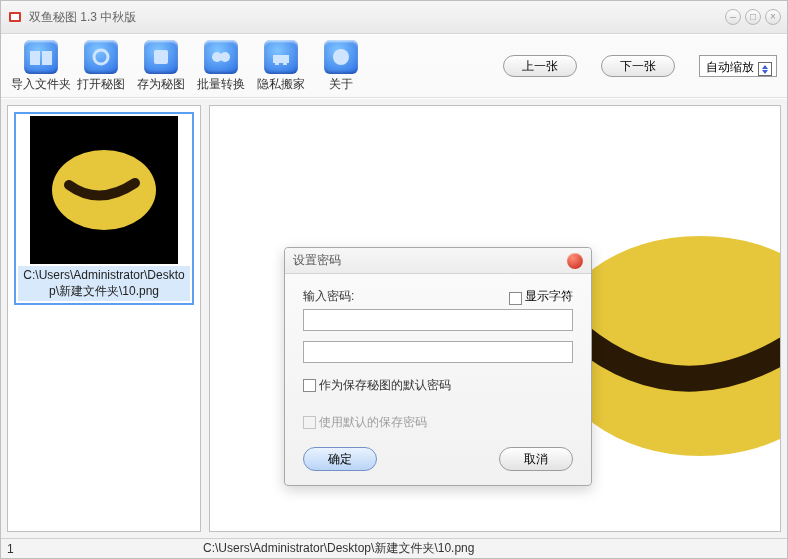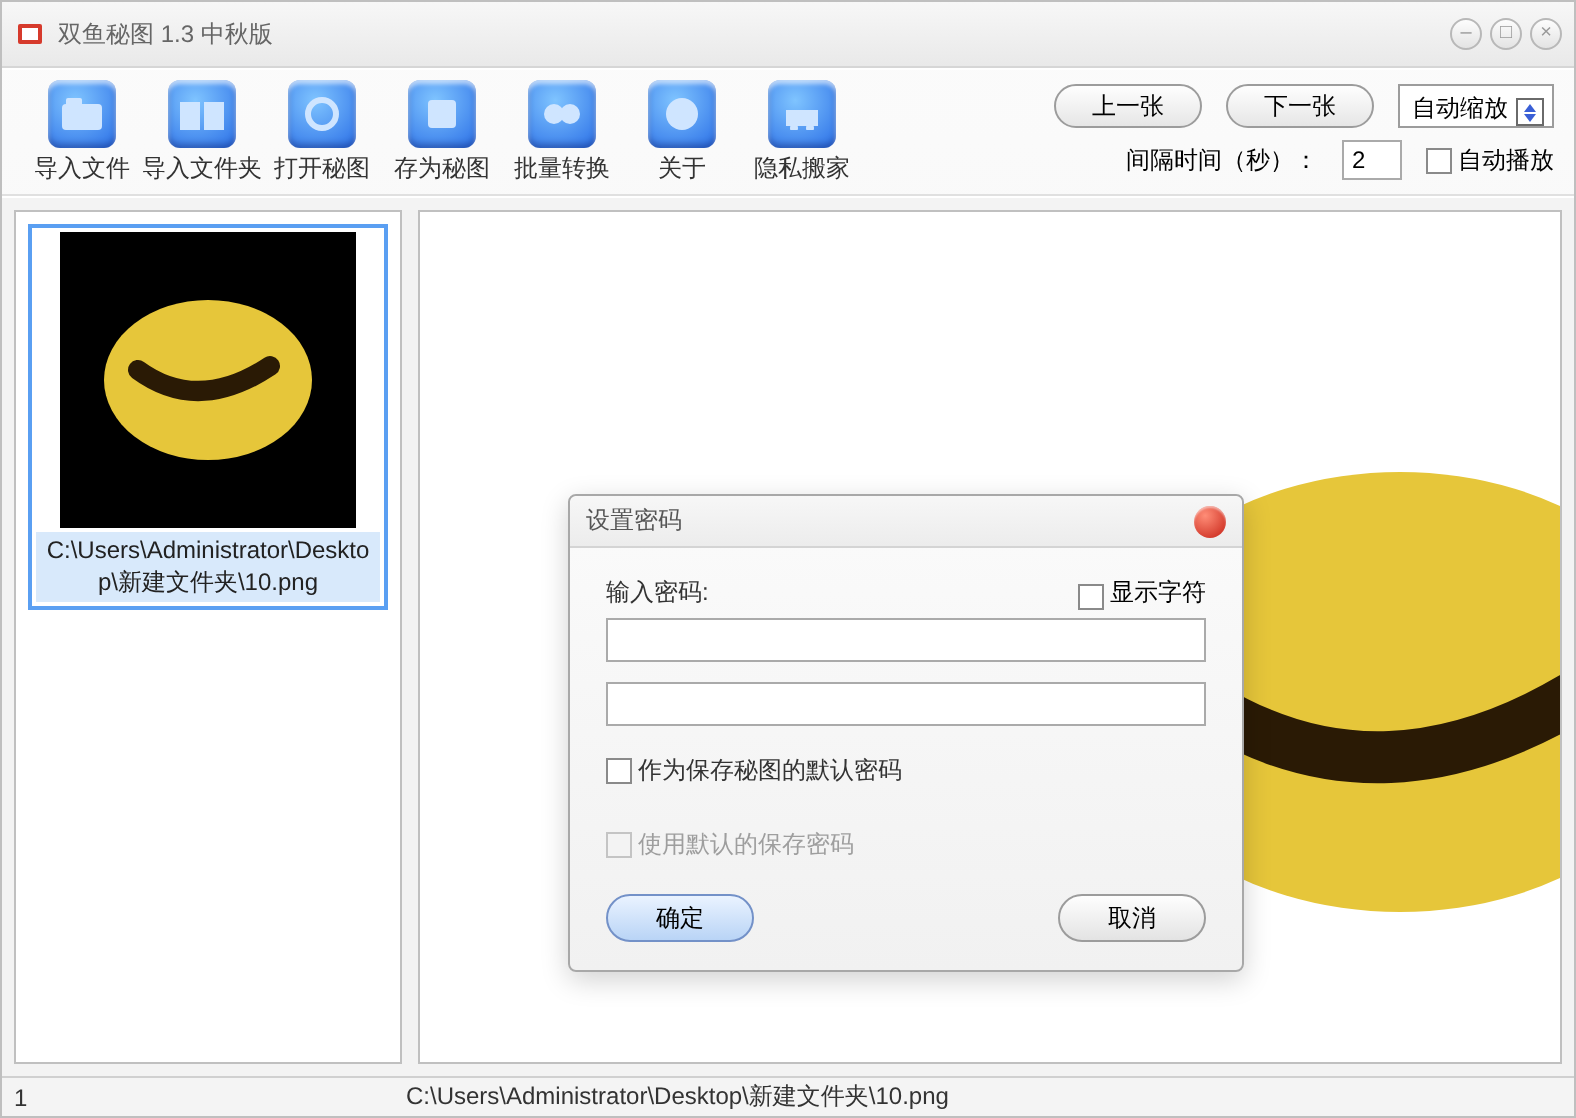--- a/index.html
+++ b/index.html
@@ -12,39 +12,39 @@
 .titlebar .title { flex: 1; }
 .titlebar .wbtns { display: flex; gap: 4px; }
 .wbtns .wb { width: 16px; height: 16px; border-radius: 50%; border: 1px solid #b8b8b8; background: linear-gradient(#fdfdfd,#e3e3e3); display:flex; align-items:center; justify-content:center; color:#999; font-size:10px; line-height:1; }
 
 .toolbar { height: 64px; border-top:1px solid #fff; border-bottom: 1px solid #e0e0e0; display: flex; align-items: center; padding: 4px 10px; gap: 0; }
 .tbitem { width: 60px; text-align: center; display:flex; flex-direction:column; align-items:center; gap:2px; cursor:pointer; }
 .tbitem .ic { width: 34px; height: 34px; border-radius: 6px; background: radial-gradient(circle at 40% 30%, #7fc4ff, #2a6ee6); box-shadow: inset 0 2px 2px rgba(255,255,255,.6), inset 0 -2px 3px rgba(0,0,60,.3); display:flex; align-items:center; justify-content:center; color:#cfe7ff; }
 .tbitem .lbl { color:#333; }
 
 .tool-right { margin-left: auto; display: flex; flex-direction: column; gap: 6px; align-items:flex-end; }
-.tool-right .row { display:flex; align-items:center; gap:12px; }
+.tool-right .row { display:flex; align-items:center; gap:24px; }
 .navbtn { height:22px; padding:0 18px; border:1px solid #9c9c9c; border-radius:11px; background:linear-gradient(#fefefe,#e6e6e6); cursor:pointer; }
 .dropdown { height:22px; border:1px solid #9c9c9c; background:#fff; display:flex; align-items:flex-end; padding:0 4px 0 6px; }
 .dropdown .dd-ar { width:14px; height:14px; margin-left:4px; border:1px solid #6a6a6a; display:flex; flex-direction:column; align-items:center; justify-content:center; gap:0; background:#fff; }
 .dd-ar::before { content:""; border-left:3px solid transparent; border-right:3px solid transparent; border-bottom:4px solid #3a5fd6; margin-bottom:1px; }
 .dd-ar::after { content:""; border-left:3px solid transparent; border-right:3px solid transparent; border-top:4px solid #3a5fd6; }
 .num-input { width:30px; height:20px; border:1px solid #aaa; padding:0 4px; background:#fff; }
 .chk { width:13px; height:13px; border:1px solid #8a8a8a; background:#fff; display:inline-block; vertical-align:middle; margin-right:3px; }
 
 .body-area { flex:1; display:flex; border-top:1px solid #fff; padding:6px; gap:8px; background:#f3f3f3; position:relative; }
 .thumb-panel { width:194px; border:1px solid #c0c0c0; background:#fff; padding:6px; }
 .thumb-sel { border:2px solid #5a9ff2; padding:2px; background:#fff; display:flex; flex-direction:column; align-items:center; }
 .thumb-img { width:148px; height:148px; background:#000; display:flex; align-items:center; justify-content:center; }
 .thumb-cap { text-align:center; margin-top:2px; background:#d8e9fb; padding:2px 3px; line-height:1.3; word-break:break-all; color:#222; }
 
 .view-panel { flex:1; border:1px solid #c0c0c0; background:#fff; position:relative; overflow:hidden; }
 .bg-shape { position:absolute; right:-60px; top:120px; }
 
-.dialog { position:absolute; left:283px; top:148px; width:338px; background:linear-gradient(#fbfbfb,#f1f1f1); border:1px solid #a8a8a8; border-radius:4px; box-shadow:0 4px 14px rgba(0,0,0,.18); }
+.dialog { position:absolute; left:283px; top:148px; width:308px; background:linear-gradient(#fbfbfb,#f1f1f1); border:1px solid #a8a8a8; border-radius:4px; box-shadow:0 4px 14px rgba(0,0,0,.18); }
 .dlg-title { height:26px; display:flex; align-items:center; padding:0 8px; border-bottom:1px solid #d4d4d4; color:#555; border-radius:4px 4px 0 0; background:linear-gradient(#f7f7f7,#ececec); }
 .dlg-title .cls { margin-left:auto; width:16px; height:16px; border-radius:50%; background:radial-gradient(circle at 35% 30%, #ff8d77, #c62115); box-shadow:inset 0 1px 1px rgba(255,255,255,.5); }
 .dlg-body { padding:14px 18px 14px 18px; }
 .field-row { display:flex; align-items:center; margin-bottom:4px; gap:16px; }
 .field-row .flabel { width:66px; color:#333; }
 .showchars { margin-left:auto; display:flex; align-items:flex-end; }
 .txt-input { width:100%; height:22px; border:1px solid #aaa; background:#fff; margin-bottom:10px; padding:0 4px; }
 .opt-row { display:flex; align-items:center; margin:4px 0; color:#333; }
 .opt-row.dis { color:#9e9e9e; }
 .opt-row.dis .chk { border-color:#c4c4c4; background:#f3f3f3; }
@@ -74,29 +74,20 @@
     <div class="wbtns">
       <div class="wb">–</div>
       <div class="wb">□</div>
       <div class="wb">×</div>
     </div>
   </div>
 
   <div class="toolbar">
     <div class="tbitem">
       <div class="ic">
-          <svg width="20" height="16" viewBox="0 0 20 16">
-            <rect x="0" y="3" width="20" height="13" rx="2" fill="#cfe5ff"></rect>
-            <rect x="2" y="0" width="8" height="5" rx="1" fill="#cfe5ff"></rect>
-          </svg>
-        </div>
-      <span class="lbl">导入文件</span>
-    </div>
-    <div class="tbitem">
-      <div class="ic">
           <svg width="22" height="16" viewBox="0 0 22 16">
             <rect x="0" y="2" width="10" height="14" fill="#cfe5ff"></rect>
             <rect x="12" y="2" width="10" height="14" fill="#cfe5ff"></rect>
           </svg>
         </div>
       <span class="lbl">导入文件夹</span>
     </div>
     <div class="tbitem">
       <div class="ic">
           <svg width="18" height="18" viewBox="0 0 18 18">
@@ -114,56 +105,48 @@
       <span class="lbl">存为秘图</span>
     </div>
     <div class="tbitem">
       <div class="ic">
           <svg width="20" height="18" viewBox="0 0 20 18">
             <circle cx="6" cy="9" r="5" fill="#cfe5ff"></circle>
             <circle cx="14" cy="9" r="5" fill="#cfe5ff"></circle>
           </svg>
         </div>
       <span class="lbl">批量转换</span>
-    </div>
-    <div class="tbitem">
-      <div class="ic">
-          <svg width="18" height="18" viewBox="0 0 18 18">
-            <circle cx="9" cy="9" r="8" fill="#cfe5ff"></circle>
-          </svg>
-        </div>
-      <span class="lbl">关于</span>
     </div>
     <div class="tbitem">
       <div class="ic">
           <svg width="20" height="16" viewBox="0 0 20 16">
             <rect x="2" y="6" width="16" height="8" fill="#cfe5ff"></rect>
             <circle cx="6" cy="15" r="2" fill="#cfe5ff"></circle>
             <circle cx="14" cy="15" r="2" fill="#cfe5ff"></circle>
           </svg>
         </div>
       <span class="lbl">隐私搬家</span>
+    </div>
+    <div class="tbitem">
+      <div class="ic">
+          <svg width="18" height="18" viewBox="0 0 18 18">
+            <circle cx="9" cy="9" r="8" fill="#cfe5ff"></circle>
+          </svg>
+        </div>
+      <span class="lbl">关于</span>
     </div>
 
     <div class="tool-right">
       <div class="row">
         <button class="navbtn">上一张</button>
         <button class="navbtn">下一张</button>
         <div class="dropdown">
           <span>自动缩放</span>
           <span class="dd-ar"></span>
         </div>
-      </div>
-      <div class="row">
-        <span>间隔时间（秒）：</span>
-        <input class="num-input" value="2" style="">
-        <label style="display:flex;align-items:center;">
-          <span class="chk"></span>
-          <span>自动播放</span>
-        </label>
       </div>
     </div>
   </div>
 
   <div class="body-area">
     <div class="thumb-panel">
       <div class="thumb-sel">
         <div class="thumb-img">
           <svg width="130" height="110" viewBox="0 0 130 110">
             <ellipse cx="65" cy="55" rx="52" ry="40" fill="#e6c63a"></ellipse>

